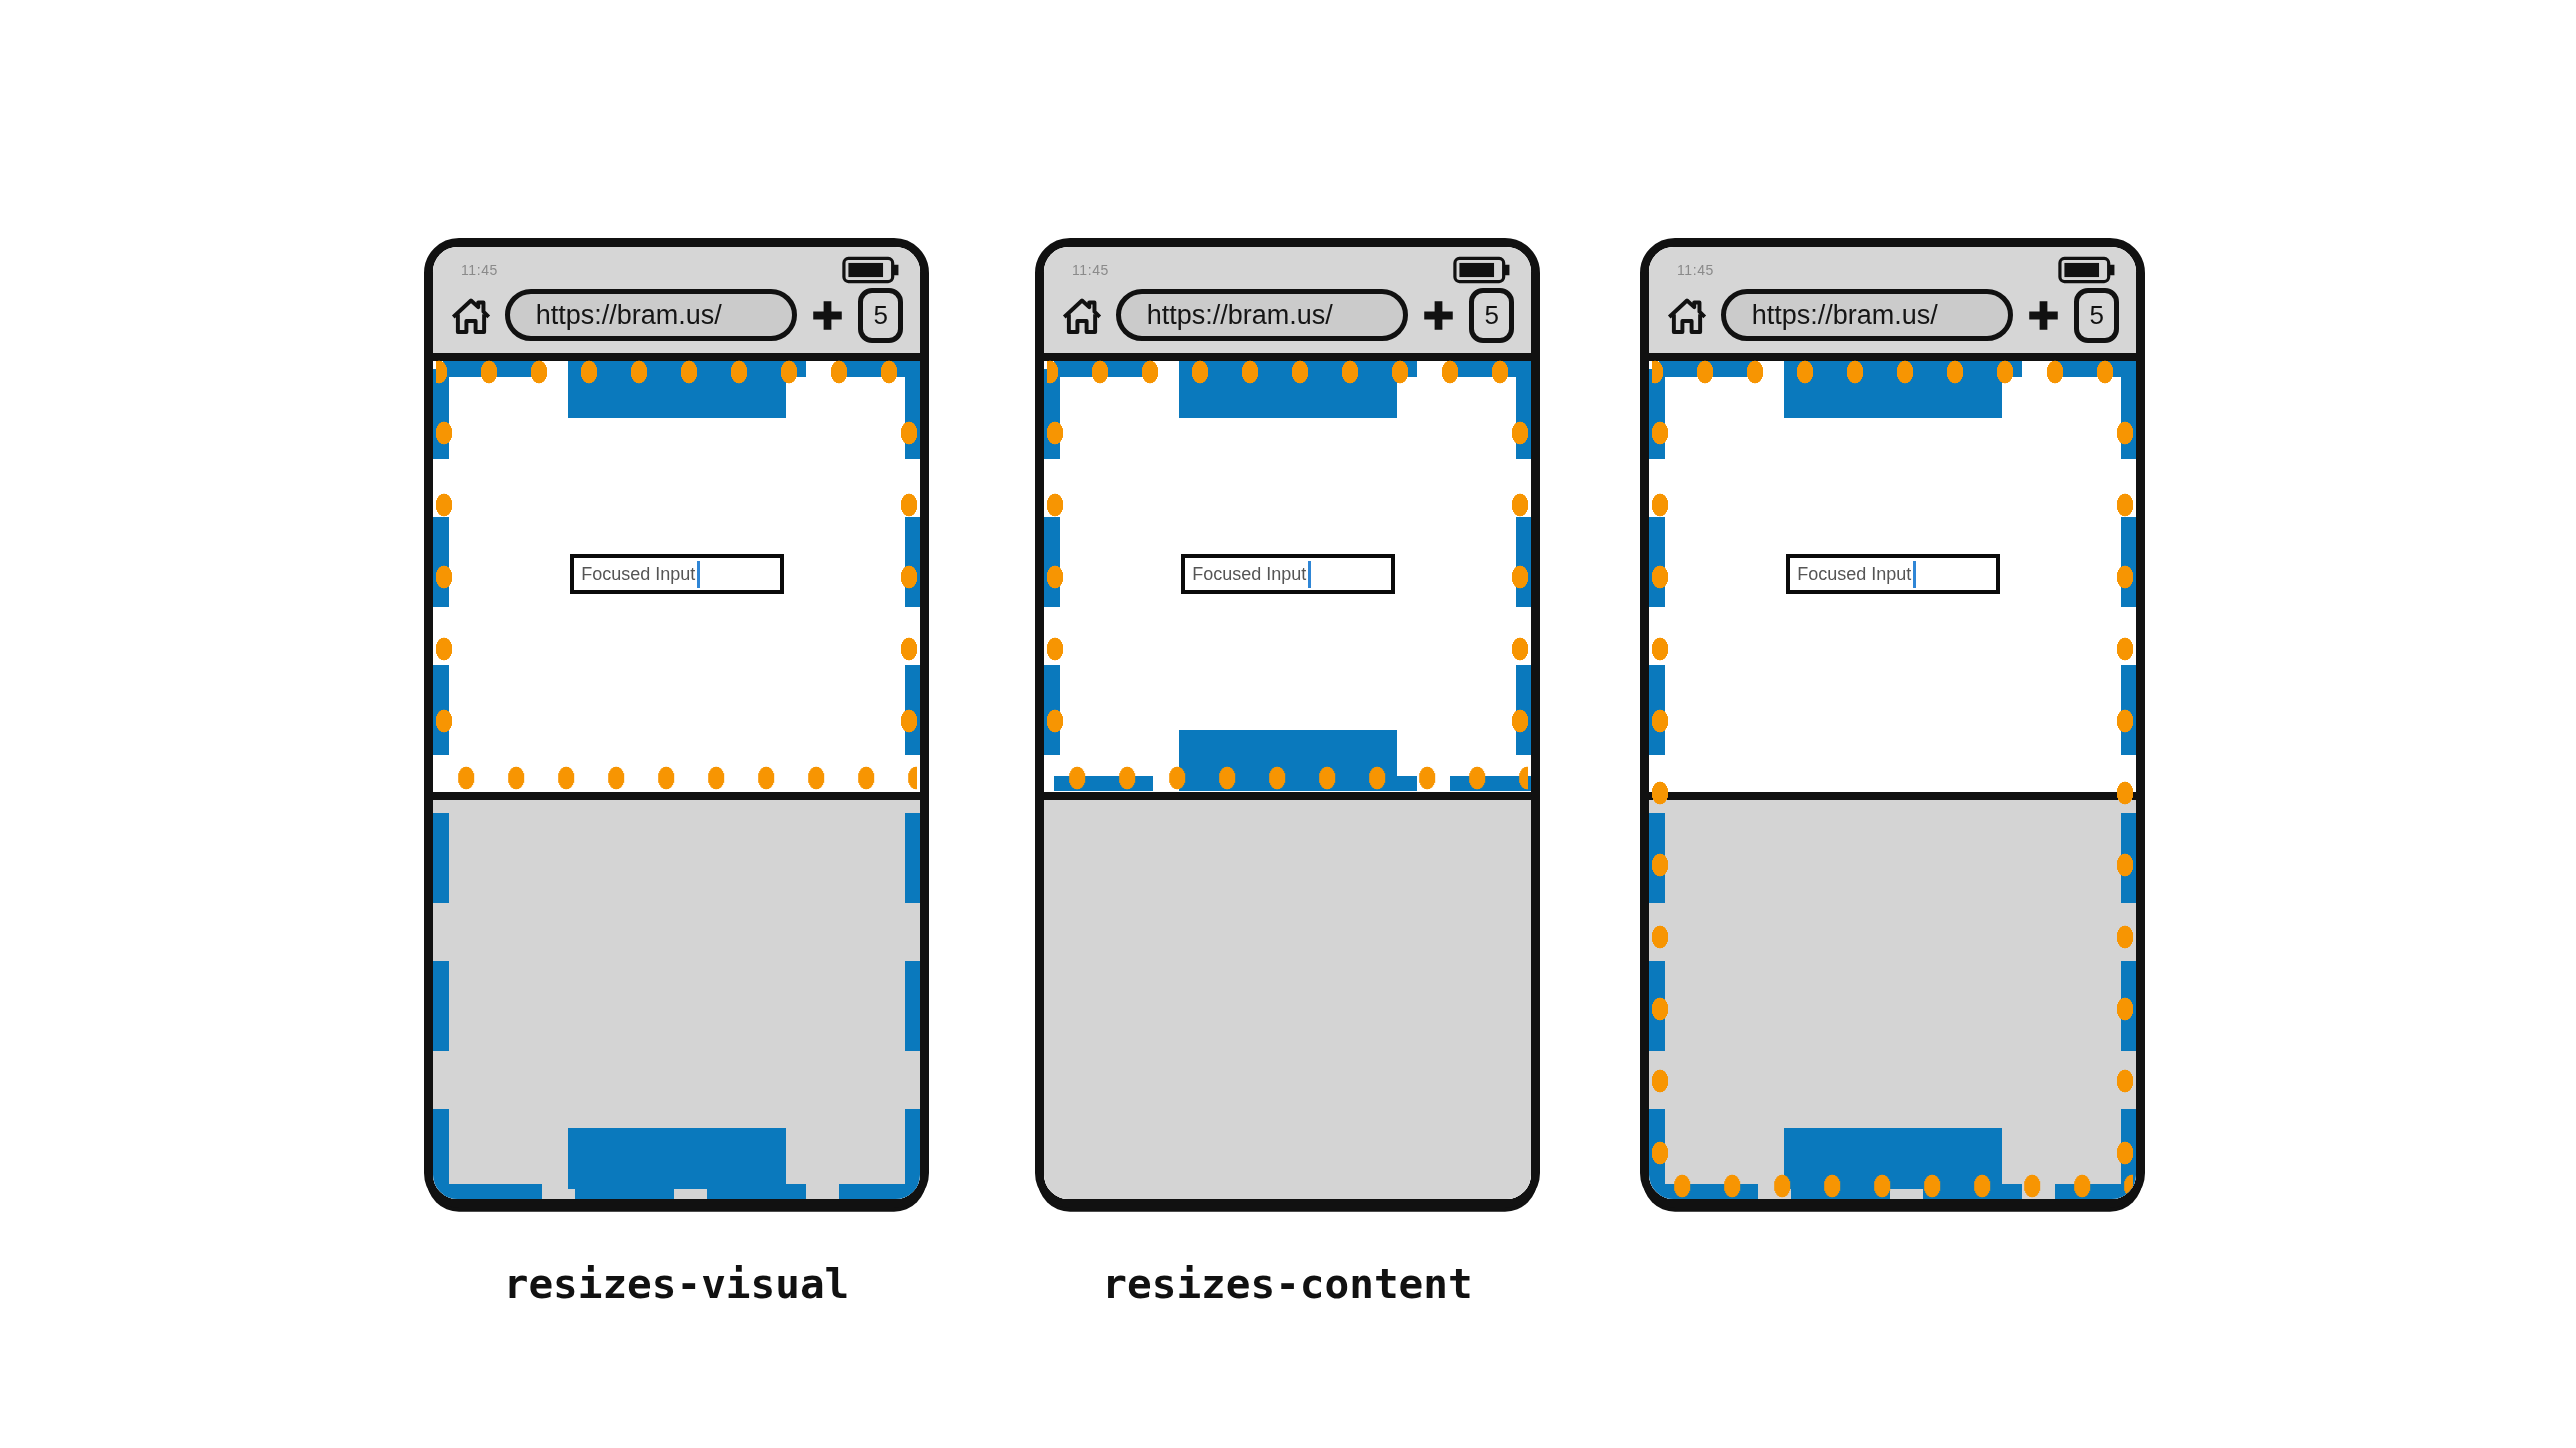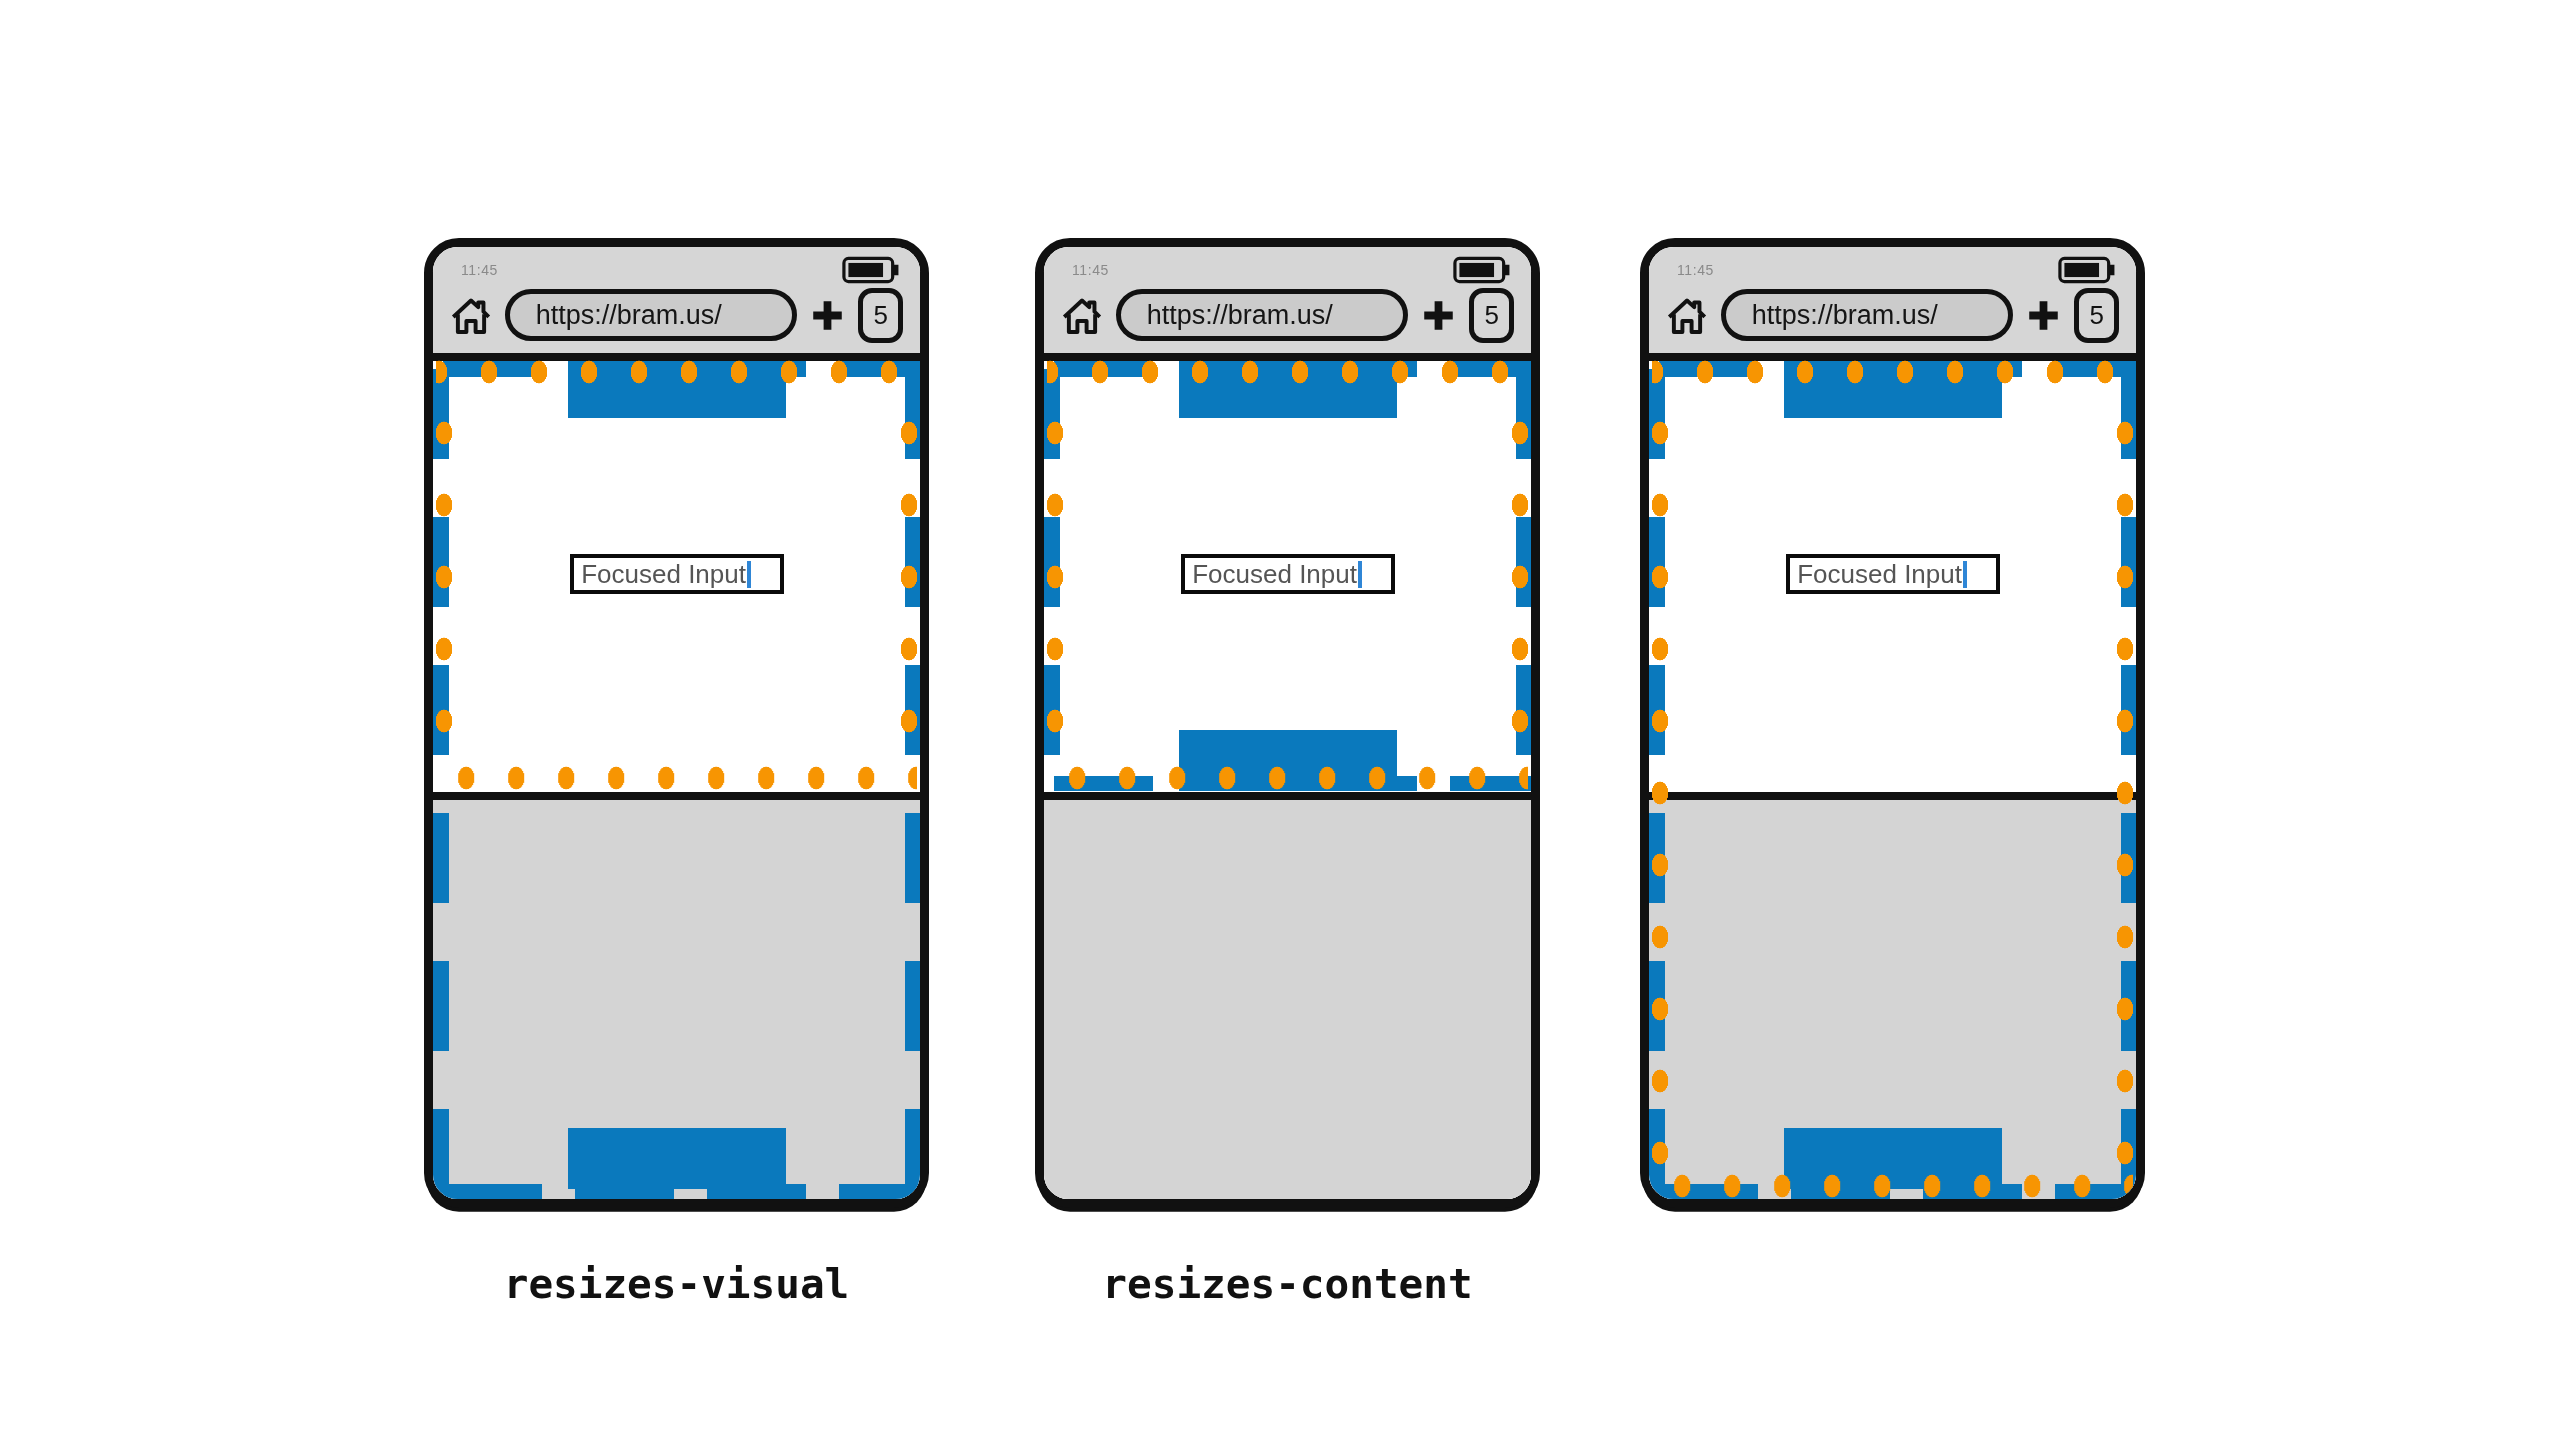--- a/index.html
+++ b/index.html
@@ -63,21 +63,21 @@
   .d-left,.d-right{position:absolute;top:36px;bottom:30px;width:28px;
      background-image:radial-gradient(8.4px 11.6px at center,var(--orange) 97%,transparent 100%);
      background-size:28px 72px;background-repeat:repeat-y;}
   .d-left{left:-2.6px;}
   .d-right{right:-2.6px;}
 
   
   .finput{position:absolute;top:193px;left:50%;transform:translateX(-50%);
           width:214px;height:40px;background:#fff;border:4.5px solid #0a0a0a;box-sizing:border-box;
           display:flex;align-items:center;padding-left:7.7px;}
-  .finput .txt{font-size:26px;color:var(--inputtext);white-space:nowrap;}
+  .finput .txt{font-size:18px;color:var(--inputtext);white-space:nowrap;}
   .caret{display:inline-block;width:3.9px;height:27px;background:var(--caret);margin-left:1.3px;}
 
   
   .phone-label{position:absolute;top:1257px;width:505px;height:54px;line-height:54px;
                text-align:center;font-family:"DejaVu Sans Mono",monospace;font-weight:700;
                font-size:41px;color:#111;}
 
   
   .slot1{left:424px;}
   .slot2{left:1035px;}

